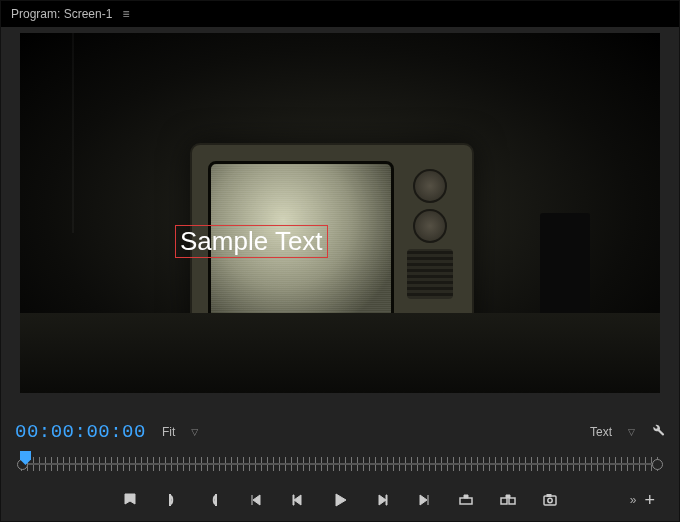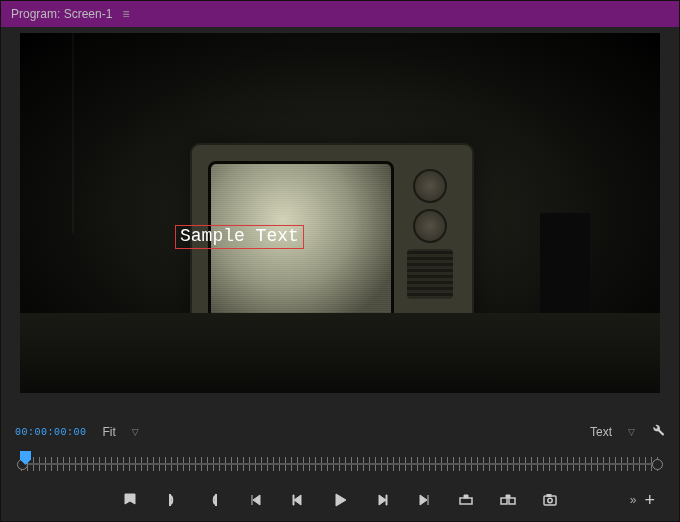--- a/index.html
+++ b/index.html
@@ -1,40 +1,40 @@
 <!DOCTYPE html>
 <html><head>
 <meta charset="utf-8">
 <style>
   html,body{margin:0;padding:0;background:#1a1a1a;font-family:"Segoe UI",Arial,sans-serif;color:#ccc;overflow:hidden}
   .panel{width:680px;height:522px;background:#232323;box-sizing:border-box;border:1px solid #111;display:flex;flex-direction:column}
-  .header{height:26px;padding:0 10px;display:flex;align-items:center;font-size:12px;color:#bbb;background:#701a75}
+  .header{height:26px;padding:0 10px;display:flex;align-items:center;font-size:12px;color:#bbb;background:#000000}
   .header .title{margin-right:10px}
   .header .menu-icon{cursor:pointer;color:#999;font-size:12px}
   .monitor-wrap{flex:1;display:flex;justify-content:center;align-items:flex-start;padding:6px 10px 0 10px}
   .monitor{position:relative;width:640px;height:360px;background:#000;overflow:hidden}
   
   .scene{position:absolute;inset:0;background:radial-gradient(ellipse at 50% 50%, #2a2a22 0%, #0c0c0a 65%, #000 100%)}
   .floor{position:absolute;left:0;right:0;bottom:0;height:80px;background:linear-gradient(#1a1a15,#0a0a08)}
   .tv{position:absolute;left:170px;top:110px;width:280px;height:210px;background:#3b3a2e;border-radius:10px;border:2px solid #22211a;box-shadow:0 0 30px rgba(0,0,0,.6)}
   .tv-screen{position:absolute;left:16px;top:16px;width:180px;height:160px;border-radius:8px;border:3px solid #141410;
     background:
       repeating-linear-gradient(0deg, rgba(255,255,255,.06) 0 1px, transparent 1px 2px),
       radial-gradient(ellipse at 40% 35%, #c8c9b0 0%, #8f907b 45%, #4e4f42 80%);
     filter:contrast(1.1);
   }
   .tv-side{position:absolute;right:14px;top:18px;width:56px;height:170px}
   .knob{width:30px;height:30px;border-radius:50%;background:radial-gradient(#555044,#2c2a22);margin:6px auto;border:2px solid #1a1914}
   .grille{width:46px;height:50px;margin:6px auto;background:repeating-linear-gradient(0deg,#2a2921 0 3px,#1a1914 3px 6px);border-radius:4px}
   .speaker{position:absolute;right:70px;top:180px;width:50px;height:120px;background:#0a0a0a;border-radius:3px}
   .wall-edge{position:absolute;left:52px;top:0;width:2px;height:200px;background:rgba(255,255,255,.04)}
-  .text-overlay{position:absolute;left:155px;top:192px;padding:0 4px;border:1px solid #d93a3a;font-family:Liberation Mono, monospace;font-size:18px;color:#fff;background:transparent;line-height:1.2}
+  .text-overlay{position:absolute;left:155px;top:192px;padding:0 4px;border:1px solid #d93a3a;font-family:Liberation Sans, sans-serif;font-size:26px;color:#fff;background:transparent;line-height:1.2}
   .controls{padding:4px 14px 0 14px}
   .row1{display:flex;align-items:center;height:30px;gap:10px}
-  .timecode{font-family:"Courier New",monospace;font-size:10px;color:#3ea6ff;letter-spacing:.5px}
+  .timecode{font-family:"Courier New",monospace;font-size:19px;color:#3ea6ff;letter-spacing:.5px}
   .timecode.white{color:#ddd;margin-left:auto}
   .dropdown{display:flex;align-items:center;gap:16px;background:transparent;border:none;color:#bbb;font-size:12px;padding:2px 6px;cursor:pointer}
   .dropdown .chev{font-size:9px;color:#888}
   .spacer{flex:1}
   .wrench{color:#bbb;cursor:pointer}
   .ruler{position:relative;height:30px;margin-top:2px}
   .ruler-track{position:absolute;left:6px;right:6px;top:14px;height:2px;background:#555}
   .ruler-ticks{position:absolute;left:6px;right:6px;top:8px;height:14px;
     background:repeating-linear-gradient(90deg,#777 0 1px,transparent 1px 6px)}
   .ruler-end{position:absolute;top:10px;width:9px;height:9px;border:1px solid #888;border-radius:50%;background:#232323}

